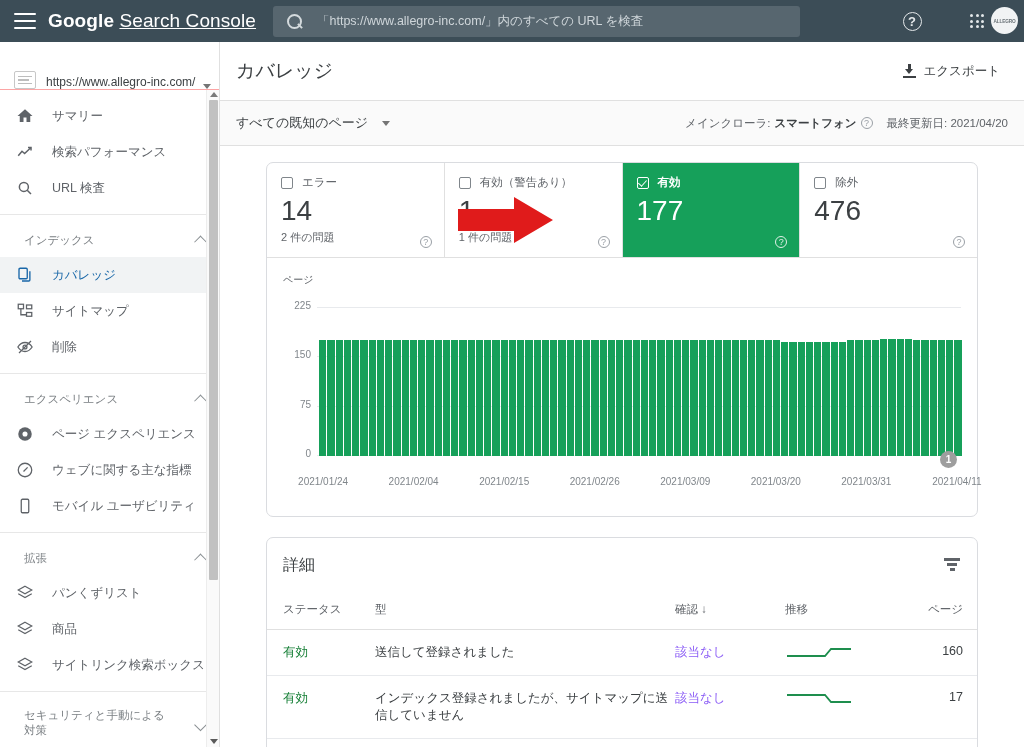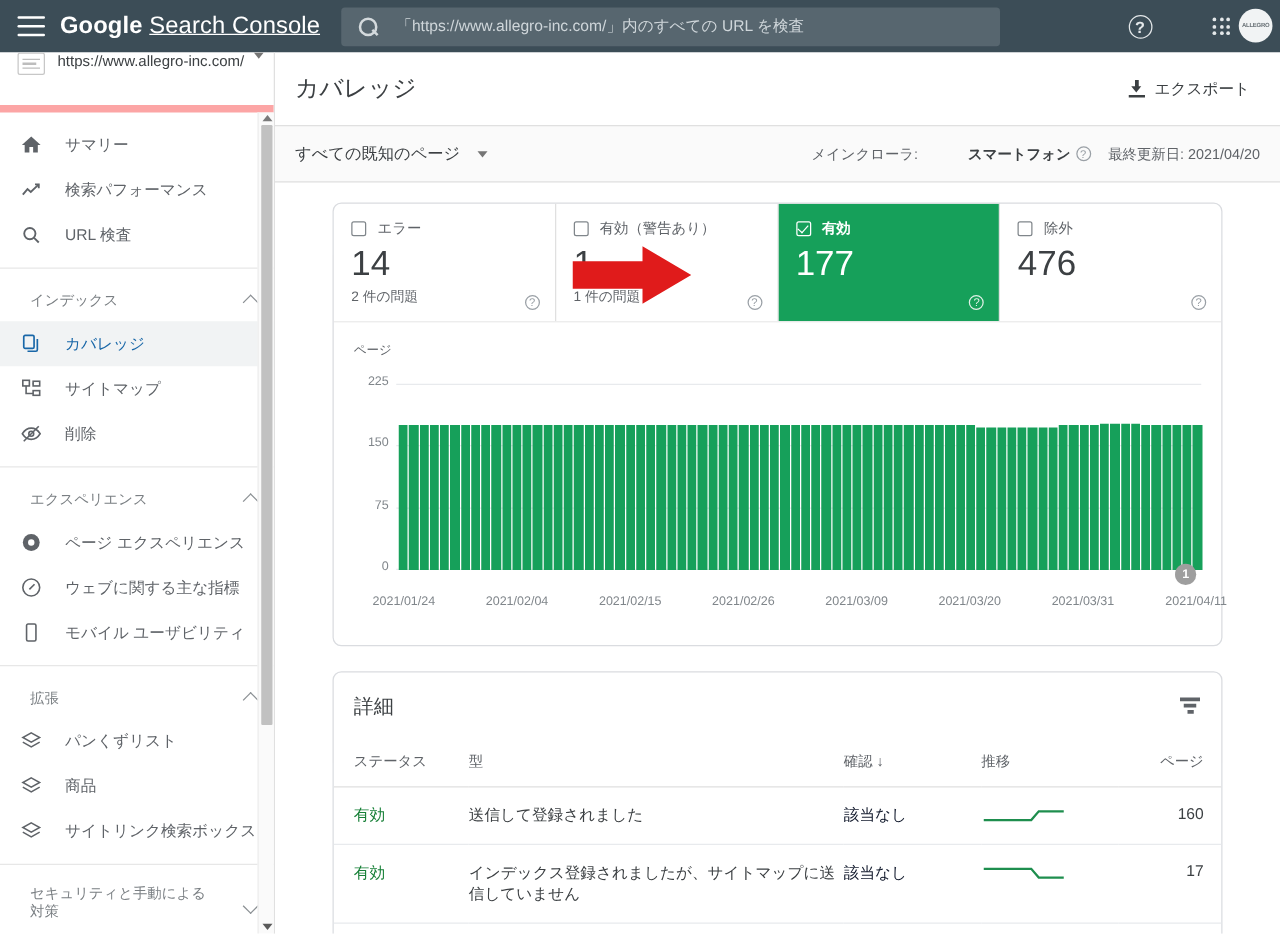--- a/index.html
+++ b/index.html
@@ -76,21 +76,21 @@
     overflow: hidden; cursor: pointer;
   }
   #avatar span { font-size: 5px; color: #6b7378; font-weight: 700; letter-spacing: -.2px; transform: scale(.95); }
 
   
   #sidebar {
     position: absolute; left: 0; top: 42px; width: 220px; height: 705px;
     background: #fff; border-right: 1px solid #e0e0e0; overflow: hidden;
   }
   #property-selector {
-    height: 48px; display: flex; align-items: flex-start; border-bottom: 6px solid #fca5a5;
+    height: 48px; display: flex; align-items: flex-end; border-bottom: 1px solid #fca5a5;
     cursor: pointer; padding: 0 8px 0 14px;
   }
   #prop-icon {
     width: 22px; height: 18px; border: 1px solid #c7c7c7; border-radius: 2px; flex: none;
     display: flex; flex-direction: column; justify-content: center; gap: 2px; padding: 0 3px;
   }
   #prop-icon i { display: block; height: 1.5px; background: #bdbdbd; }
   #prop-icon i:nth-child(2) { width: 80%; }
   #prop-url { font-size: 12px; color: #3c4043; margin-left: 10px; flex: 1; white-space: nowrap; overflow: hidden; }
   .caret-down { width: 0; height: 0; border-left: 4.5px solid transparent; border-right: 4.5px solid transparent; border-top: 5px solid #757575; }
@@ -136,21 +136,21 @@
   #dl-icon .bar { position: absolute; left: 0; bottom: 0; width: 13px; height: 2px; background: #3c4043; }
 
   #toolbar {
     height: 46px; border-top: 1px solid #e0e0e0; border-bottom: 1px solid #e0e0e0;
     background: #fafafa; display: flex; align-items: center; padding: 0 16px;
   }
   #page-filter { display: flex; align-items: center; gap: 14px; font-size: 13px; color: #3c4043; cursor: pointer; }
   #toolbar .spacer { flex: 1; }
   #crawler-info, #last-updated { font-size: 11.5px; color: #5f6368; display: flex; align-items: center; gap: 4px; }
   #crawler-info { margin-right: 14px; }
-  #crawler-info b { font-weight: 700; color: #3c4043; margin-left: 36px; }
+  #crawler-info b { font-weight: 700; color: #3c4043; }
   .qmark {
     width: 12px; height: 12px; border: 1px solid #9aa0a6; border-radius: 50%; color: #9aa0a6;
     font-size: 9px; line-height: 10px; text-align: center; cursor: pointer; flex: none;
   }
 
   #content { padding: 16px 46px 0 46px; }
 
   
   #status-cards { display: flex; height: 94px; overflow: hidden; border-radius: 7px 7px 0 0; }
   .status-card { flex: 1; position: relative; padding: 12px 14px 0 14px; border-right: 1px solid #e0e0e0; }
@@ -204,21 +204,21 @@
     font-size: 11.5px; font-weight: 400; color: #5f6368; text-align: left;
     padding: 10px 0 12px 0; border-bottom: 1px solid #e0e0e0;
   }
   tbody td { font-size: 12.5px; color: #3c4043; padding: 14px 0; border-bottom: 1px solid #e8eaed; vertical-align: top; }
   .col-status { width: 108px; padding-left: 16px !important; }
   .col-type { width: 300px; }
   .col-validate { width: 110px; }
   .col-trend { width: 110px; }
   .col-pages { width: 84px; text-align: right; padding-right: 16px !important; }
   td.col-status { color: #188038; }
-  td.col-validate { color: #0f172a; }
+  td.col-validate { color: #8b5cf6; }
   td.col-pages { color: #3c4043; }
   .sparkline { display: block; }
   #pagination { height: 48px; display: flex; align-items: center; justify-content: flex-end; gap: 14px; padding-right: 14px; font-size: 11.5px; color: #5f6368; }
 
   
   #annotation-arrow { position: absolute; left: 458px; top: 196px; width: 96px; height: 48px; pointer-events: none; }
 </style>
 </head>
 <body>
 

